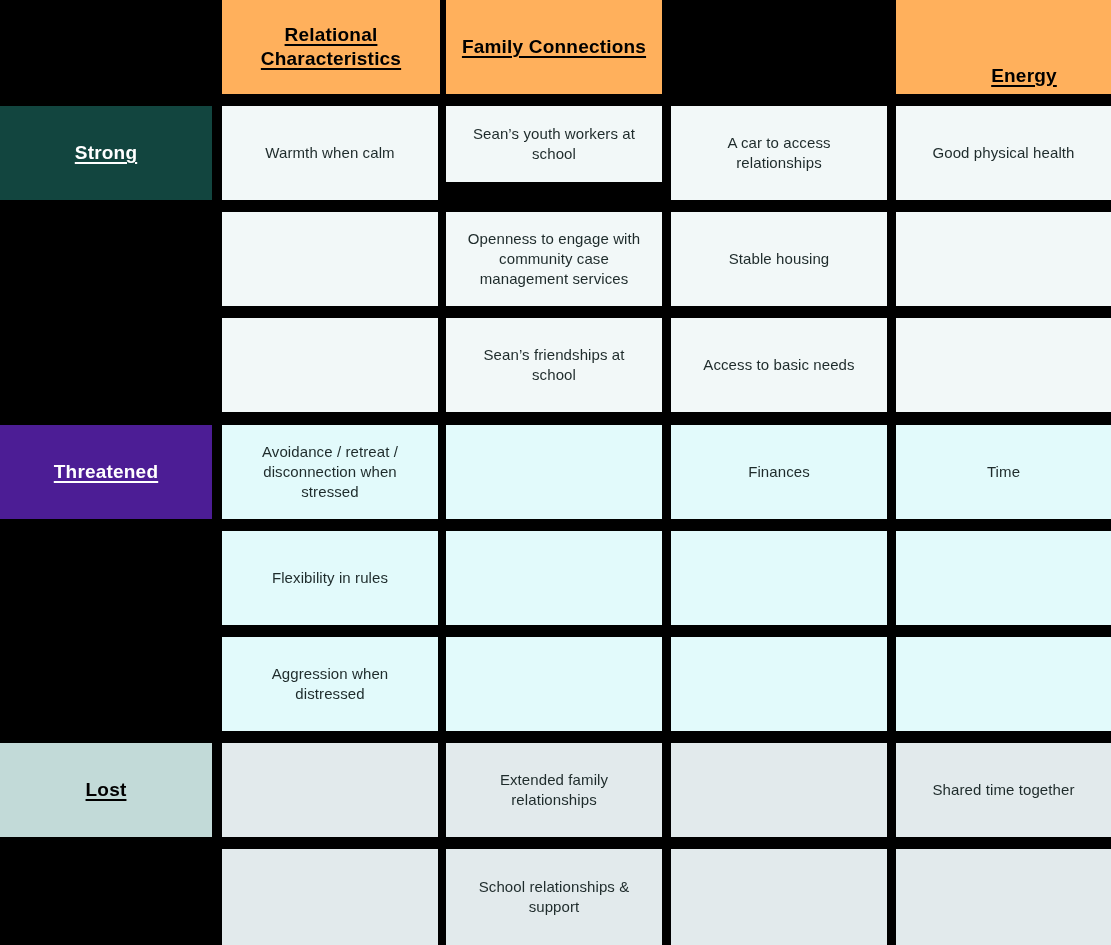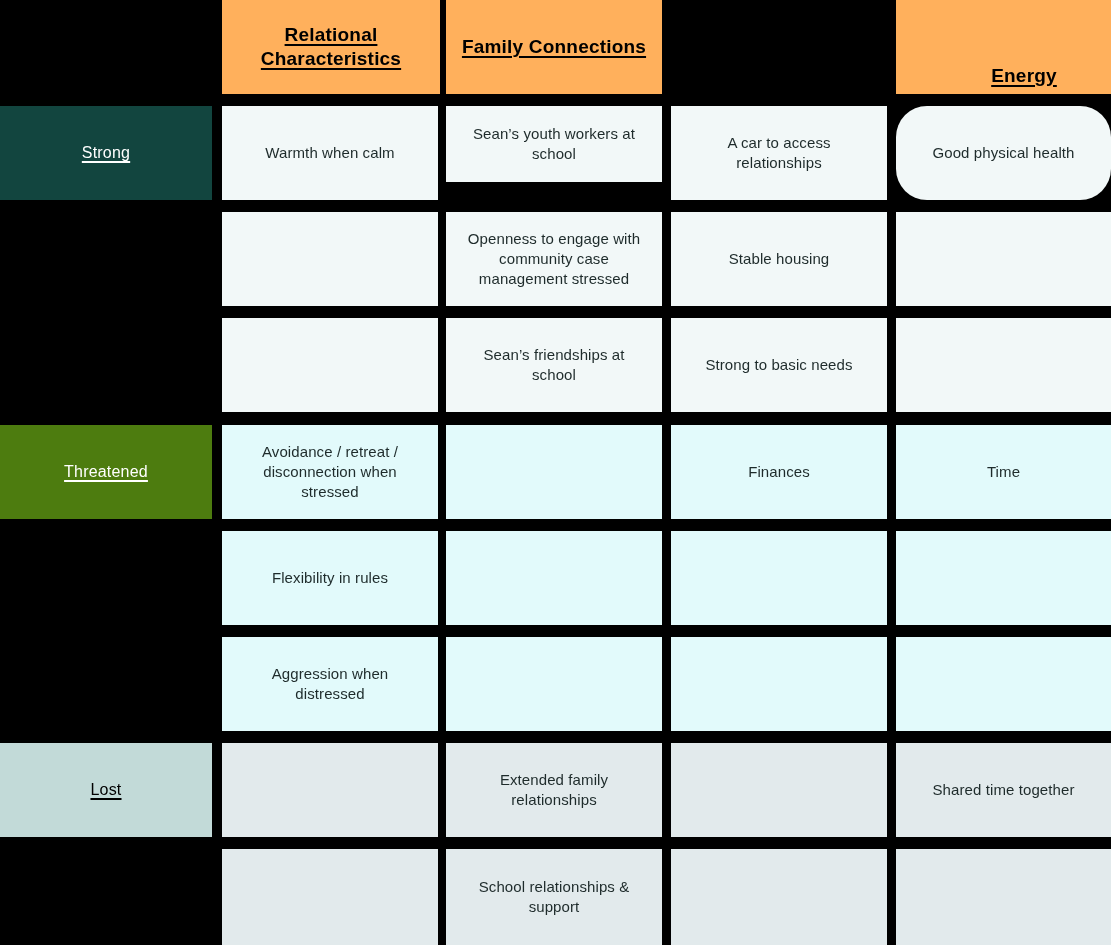--- a/index.html
+++ b/index.html
@@ -49,35 +49,35 @@
     letter-spacing: 0.2px;
   }
   .header-cell .hdr-text {
     text-decoration: underline;
     text-underline-offset: 3px;
     text-decoration-thickness: 2px;
   }
 
   
   .label-cell {
-    font-weight: 400;
-    font-size: 16px;
+    font-weight: 700;
+    font-size: 19px;
     letter-spacing: 0.2px;
   }
   .label-cell .lbl-text {
     text-decoration: underline;
     text-underline-offset: 3px;
     text-decoration-thickness: 2px;
   }
   .label-strong {
     background: #12453F;
     color: #FFFFFF;
   }
   .label-threatened {
-    background: #4d7c0f;
+    background: #4c1d95;
     color: #FFFFFF;
   }
   .label-lost {
     background: #C2DAD8;
     color: #000000;
   }
 
   
   .band-strong      { background: #F2F8F8; }
   .band-threatened  { background: #E2FAFB; }
@@ -107,30 +107,30 @@
 
   <div class="cell label-cell label-strong" style="left:0px; top:106px; width:212px; height:94px;">
     <span class="lbl-text">Strong</span>
   </div>
   <div class="cell empty-label" style="left:0px; top:212px; width:212px; height:94px;"></div>
   <div class="cell empty-label" style="left:0px; top:318px; width:212px; height:94px;"></div>
 
   <div class="cell band-strong" style="left:222px; top:106px; width:216px; height:94px;">Warmth when calm</div>
   <div class="cell band-strong" style="left:446px; top:106px; width:216px; height:76px;">Sean’s youth workers at school</div>
   <div class="cell band-strong" style="left:671px; top:106px; width:216px; height:94px;">A car to access relationships</div>
-  <div class="cell band-strong" style="left:896px; top:106px; width:215px; height:94px;border-radius:31px;">Good physical health</div>
+  <div class="cell band-strong" style="left:896px; top:106px; width:215px; height:94px;">Good physical health</div>
 
   <div class="cell band-strong" style="left:222px; top:212px; width:216px; height:94px;"></div>
-  <div class="cell band-strong" style="left:446px; top:212px; width:216px; height:94px;">Openness to engage with community case management stressed</div>
+  <div class="cell band-strong" style="left:446px; top:212px; width:216px; height:94px;">Openness to engage with community case management services</div>
   <div class="cell band-strong" style="left:671px; top:212px; width:216px; height:94px;">Stable housing</div>
   <div class="cell band-strong" style="left:896px; top:212px; width:215px; height:94px;"></div>
 
   <div class="cell band-strong" style="left:222px; top:318px; width:216px; height:94px;"></div>
   <div class="cell band-strong" style="left:446px; top:318px; width:216px; height:94px;">Sean’s friendships at school</div>
-  <div class="cell band-strong" style="left:671px; top:318px; width:216px; height:94px;">Strong to basic needs</div>
+  <div class="cell band-strong" style="left:671px; top:318px; width:216px; height:94px;">Access to basic needs</div>
   <div class="cell band-strong" style="left:896px; top:318px; width:215px; height:94px;"></div>
 
   <div class="cell label-cell label-threatened" style="left:0px; top:425px; width:212px; height:94px;">
     <span class="lbl-text">Threatened</span>
   </div>
   <div class="cell empty-label" style="left:0px; top:531px; width:212px; height:94px;"></div>
   <div class="cell empty-label" style="left:0px; top:637px; width:212px; height:94px;"></div>
 
   <div class="cell band-threatened" style="left:222px; top:425px; width:216px; height:94px;">Avoidance / retreat / disconnection when stressed</div>
   <div class="cell band-threatened" style="left:446px; top:425px; width:216px; height:94px;"></div>

